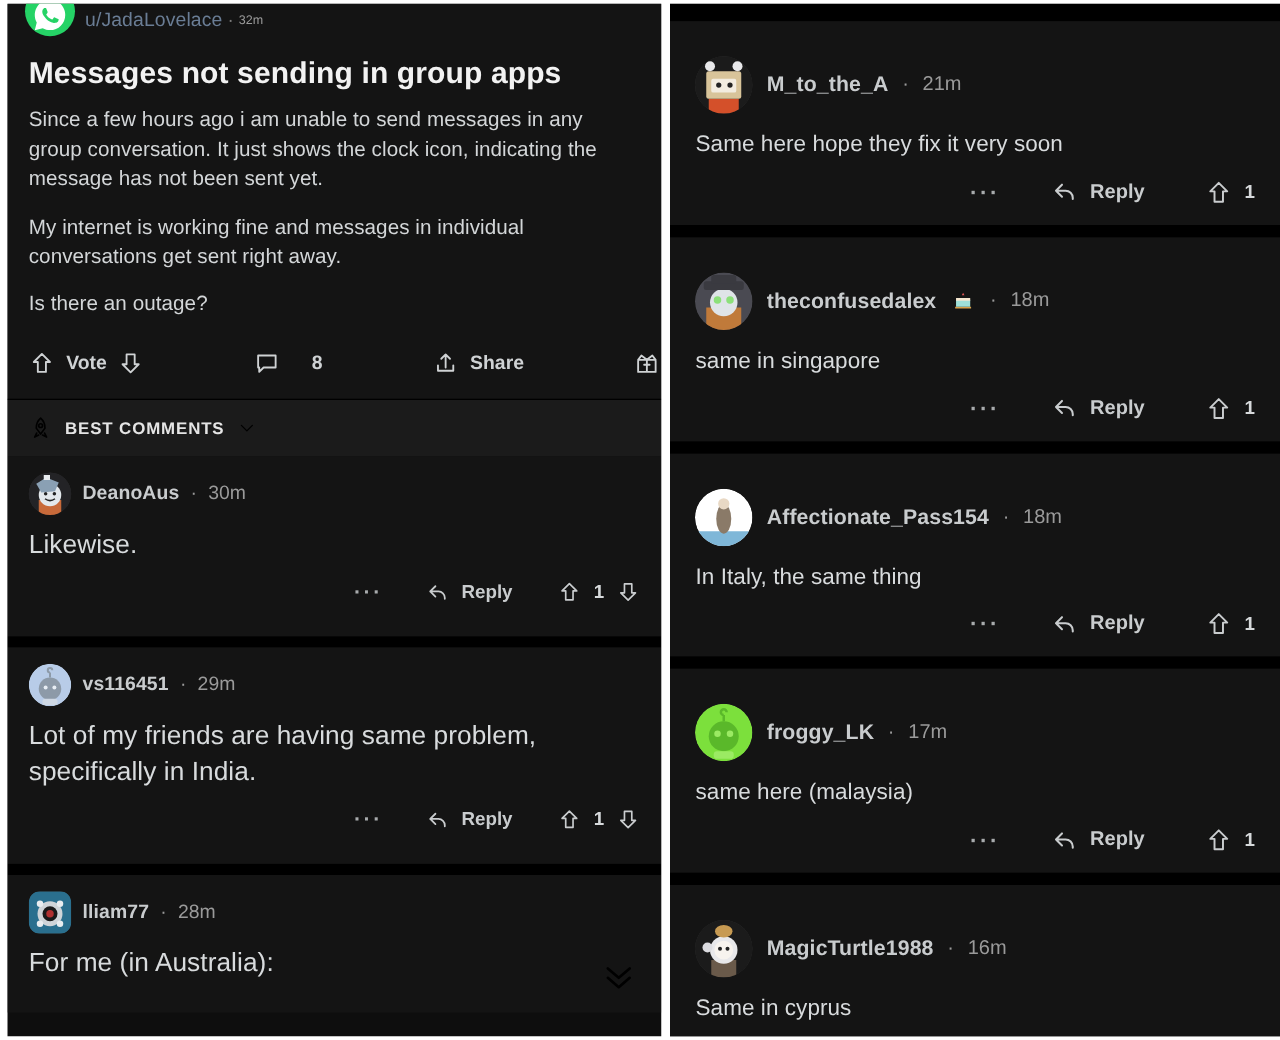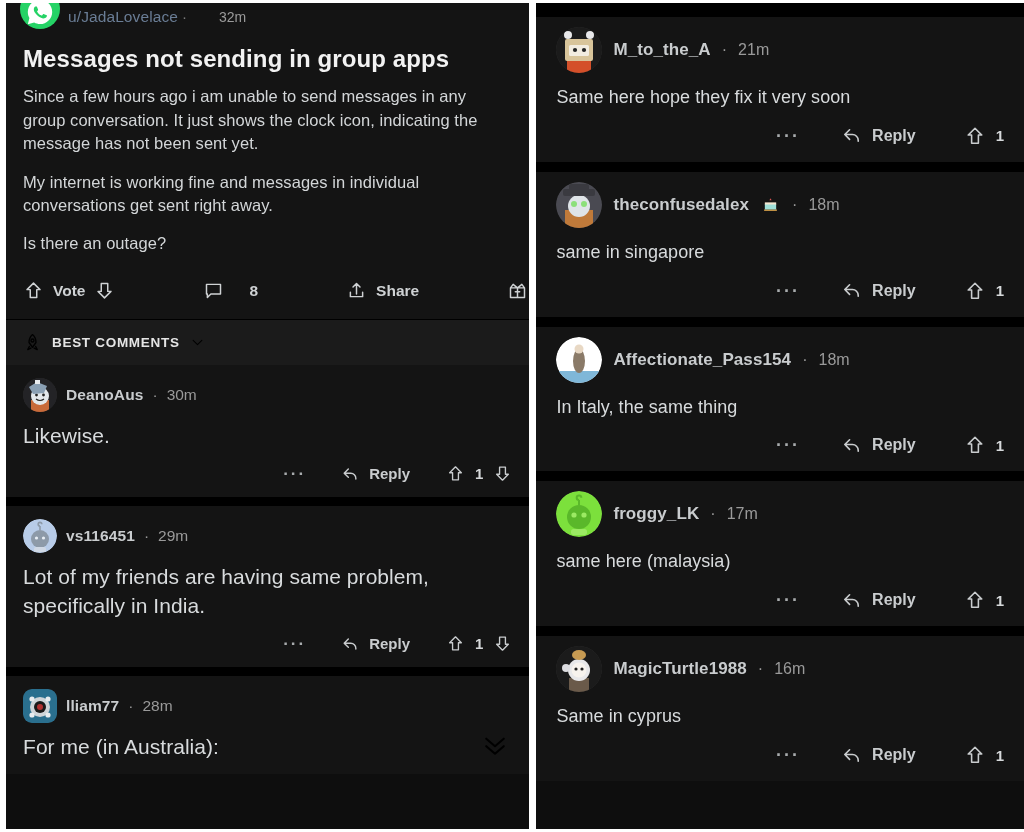--- a/index.html
+++ b/index.html
@@ -47,21 +47,21 @@
     position:relative;flex:0 0 auto;
     display:flex;align-items:center;justify-content:center;
     overflow:hidden;
   }
   .avatar-wa svg{width:30px;height:30px;display:block;margin-top:6px;}
   .post-user{
     color:#6a7d95;font-size:15.5px;letter-spacing:.1px;
     margin-left:8px;white-space:nowrap;
   }
   .dot-sep{color:#7c7c7c;margin:0 4px;font-size:15px;}
-  .post-age{color:#9a9a9a;font-size:14px;margin-left:28px;}
+  .post-age{color:#9a9a9a;font-size:10px;}
 
   .post-title{
     color:#f2f2f2;font-size:24px;font-weight:700;
     letter-spacing:.1px;
     margin:15px 0 12px 0;line-height:1.18;
   }
   .post-para{
     color:#d3d6d8;font-size:16.5px;line-height:1.42;
     margin:0 0 15px 0;letter-spacing:.05px;
   }
@@ -89,21 +89,21 @@
     gap:10px;
     border-top:1px solid #000;
   }
   .sortbar .label{
     color:#e5e5e5;font-size:13.5px;font-weight:700;letter-spacing:.7px;
   }
 
   
   .comment{
     background:#141414;
-    padding:10px 17px 6px 17px;
+    padding:10px 17px 18px 17px;
     position:relative;
   }
   .c-sep{height:9px;background:#000000;}
   .c-head{display:flex;align-items:center;gap:9px;height:34px;}
   .c-av{
     width:34px;height:34px;border-radius:50%;
     flex:0 0 auto;overflow:hidden;position:relative;
     background:#2b2b2b;
   }
   .c-av.hex{border-radius:9px;}
@@ -117,21 +117,21 @@
     display:flex;align-items:center;justify-content:flex-end;
     gap:0;height:34px;
     color:#c9ccce;font-size:15px;font-weight:600;
   }
   .c-actions .dots{letter-spacing:2px;color:#a8abad;font-size:17px;margin-right:34px;line-height:1;}
   .c-actions .reply{display:flex;align-items:center;gap:9px;margin-right:36px;}
   .c-actions .votes{display:flex;align-items:center;gap:10px;}
   .c-actions .cnt{font-size:15px;color:#d6d9db;}
 
   
-  .panel-right .comment{padding:10px 20px 6px 20px;}
+  .panel-right .comment{padding:28px 20px 6px 20px;}
   .panel-right .c-head{gap:11px;height:46px;}
   .panel-right .c-av{width:46px;height:46px;}
   .panel-right .c-name{font-size:17px;}
   .panel-right .c-age{font-size:16px;}
   .panel-right .c-body{font-size:18px;margin:12px 0 6px 0;}
   .panel-right .c-actions{font-size:16px;height:40px;}
   .panel-right .c-actions .dots{margin-right:40px;font-size:18px;}
   .panel-right .c-actions .reply{margin-right:48px;}
   .panel-right .c-sep{height:10px;}
 

